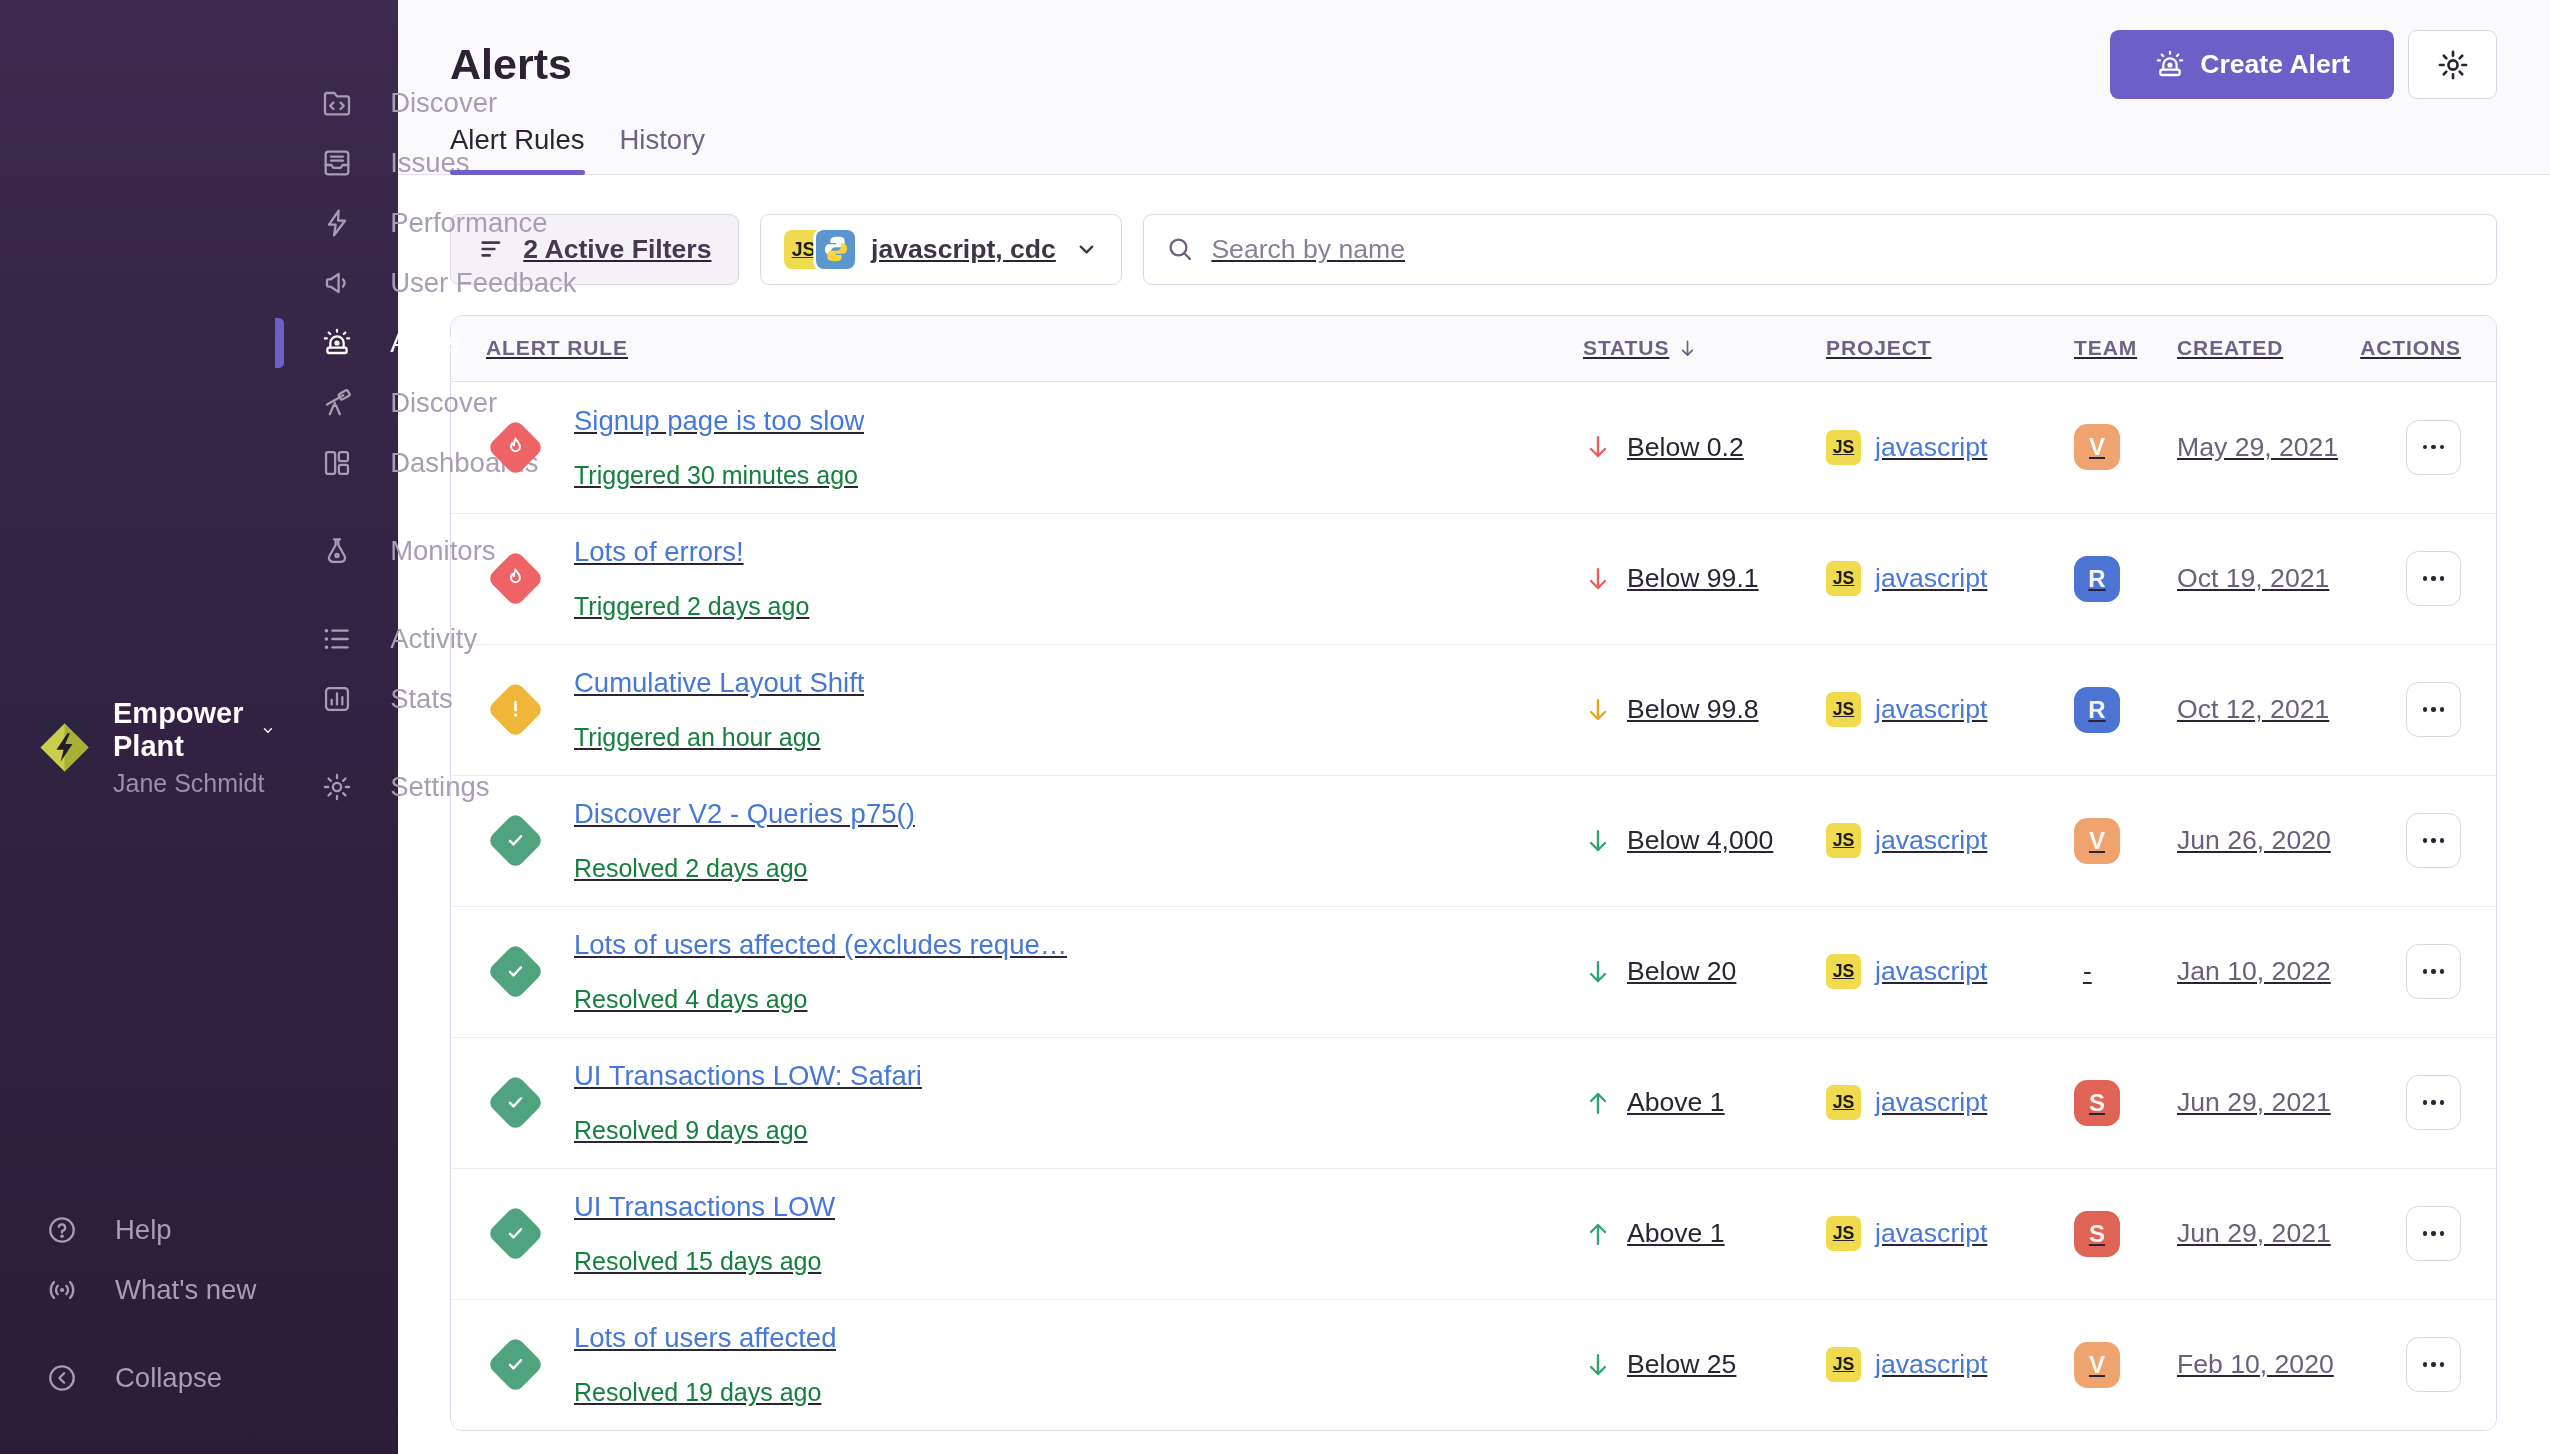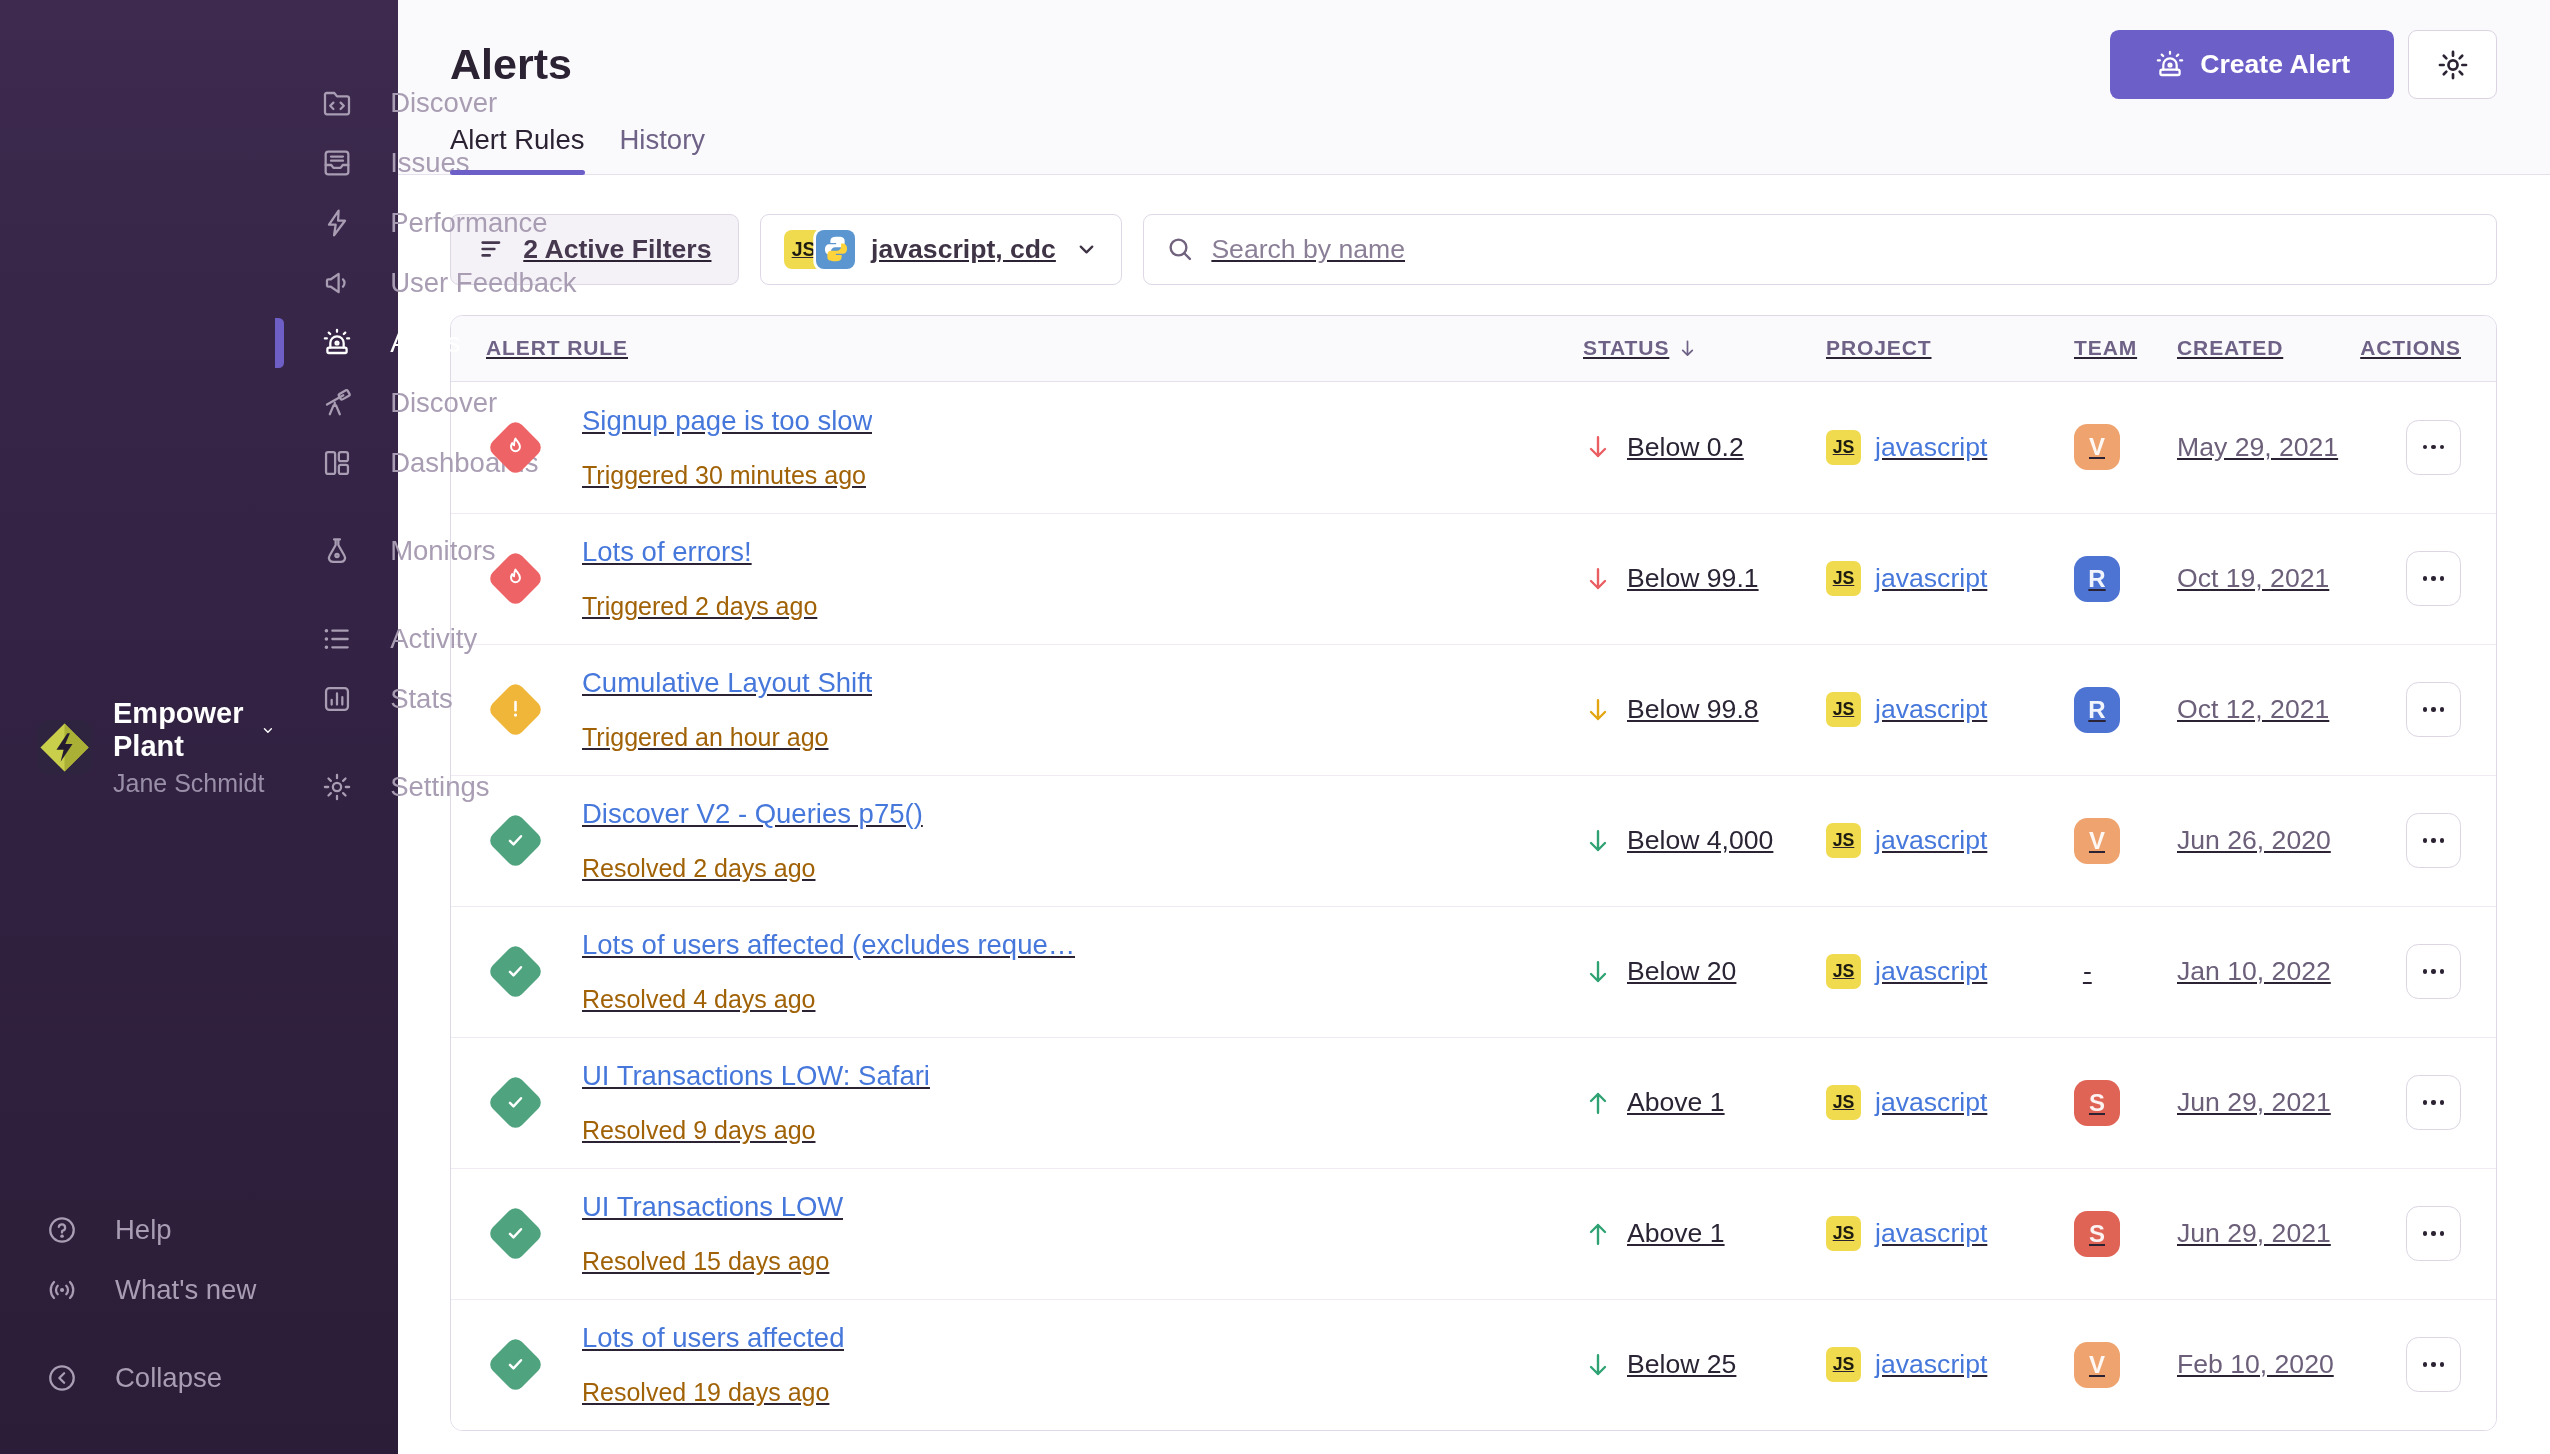--- a/index.html
+++ b/index.html
@@ -89,23 +89,23 @@
   .c-created { width:199px; font-size:26.6px; color:#6B5F79; }
   .c-actions { width:85px; justify-content:flex-end; }
 
   .diamond-box { width:58px; height:58px; display:flex; align-items:center; justify-content:center;
     margin-right:30px; flex:0 0 58px; }
   .diamond { width:41px; height:41px; border-radius:8.9px; transform:rotate(45deg);
     display:flex; align-items:center; justify-content:center; }
   .diamond .glyph { transform:rotate(-45deg); display:flex; }
   .diamond .glyph svg { width:26.6px; height:26.6px; }
 
-  .rule-text { display:flex; flex-direction:column; gap:24px; min-width:0;margin-left:8px; }
+  .rule-text { display:flex; flex-direction:column; gap:24px; min-width:0; }
   .rule-title { font-size:27.5px; color:#4677DB; white-space:nowrap; overflow:hidden; text-overflow:ellipsis; cursor:pointer; }
-  .rule-sub { font-size:25px; color:#a16207; white-space:nowrap; }
+  .rule-sub { font-size:25px; color:#15803d; white-space:nowrap; }
 
   .arrow { width:30px; height:30px; display:flex; }
   .arrow svg { width:30px; height:30px; }
   .status-text { font-size:26.6px; color:#2A2434; white-space:nowrap; }
 
   .js-badge { width:35px; height:35px; border-radius:7px; display:flex; align-items:center;
     justify-content:center; font-size:17.7px; font-weight:800; color:#1E1C10; flex:0 0 35px; }
   .project-link { font-size:26.6px; color:#4677DB; cursor:pointer; white-space:nowrap; }
 
   .avatar { width:46px; height:46px; border-radius:13.3px; display:flex; align-items:center; justify-content:center;

